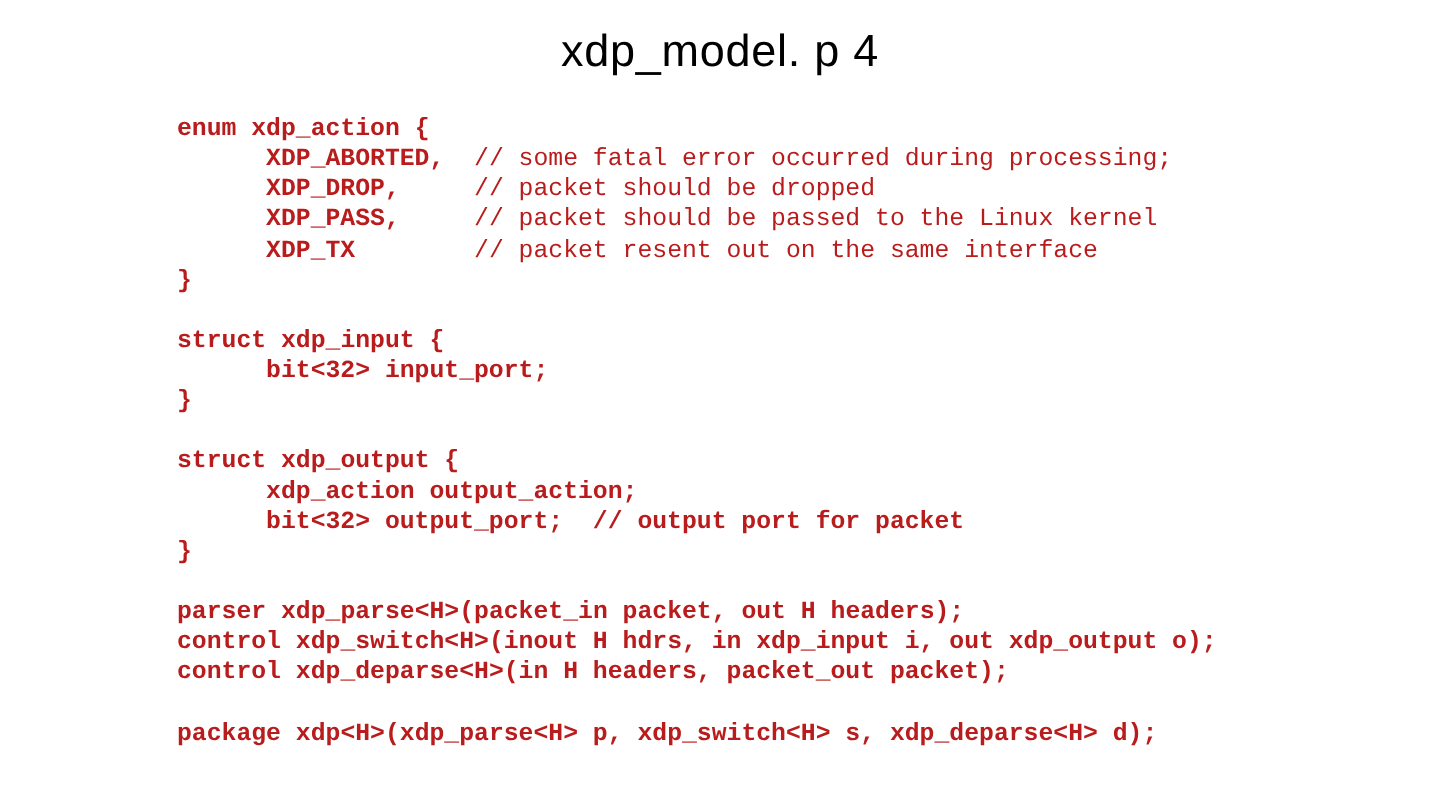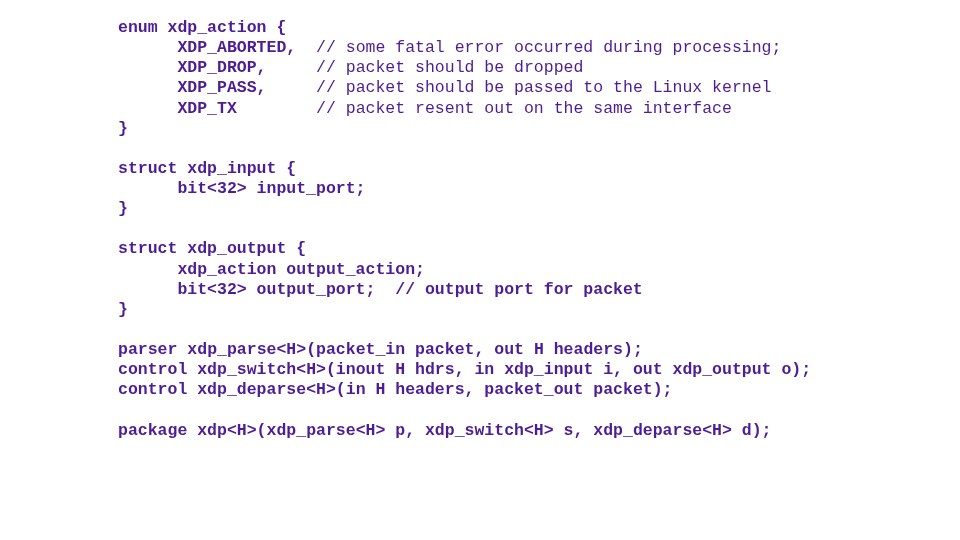--- a/index.html
+++ b/index.html
@@ -24,30 +24,31 @@
       font-size: 30px;
       font-weight: 400;
       color: #000;
       margin-bottom: 24px;
       letter-spacing: 0.5px;
     }
     .code {
       font-family: Consolas, "Courier New", monospace;
       font-size: 16.5px;
       line-height: 1.22;
-      color: #4c1d95;
+      color: #b91c1c;
       white-space: pre;
     }
     .kw { font-weight: bold; }
     .ind { display: inline-block; width: 3.6em; }
   </style>
 </head>
 <body>
 
 <div class="slide">
+  <div class="title">xdp_model. p 4</div>
 
   <div class="code"><span class="kw">enum xdp_action {</span>
 <span class="ind"></span><span class="kw">XDP_ABORTED,</span>  <span>// some fatal error occurred during processing;</span>
 <span class="ind"></span><span class="kw">XDP_DROP,</span>     <span>// packet should be dropped</span>
 <span class="ind"></span><span class="kw">XDP_PASS,</span>     <span>// packet should be passed to the Linux kernel</span>
 <span class="ind"></span><span class="kw">XDP_TX</span>        <span>// packet resent out on the same interface</span>
 <span class="kw">}</span>
 
 <span class="kw">struct xdp_input {</span>
 <span class="ind"></span><span class="kw">bit&lt;32&gt; input_port;</span>

